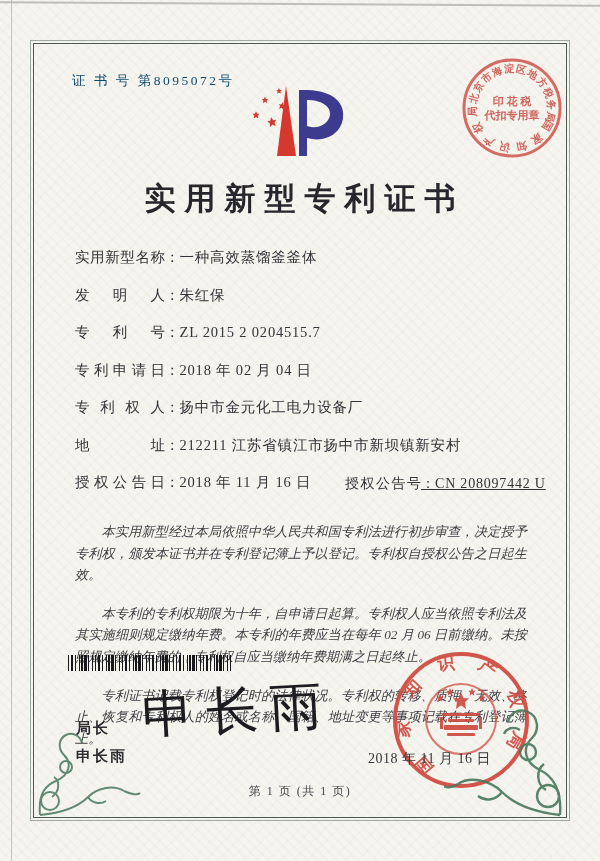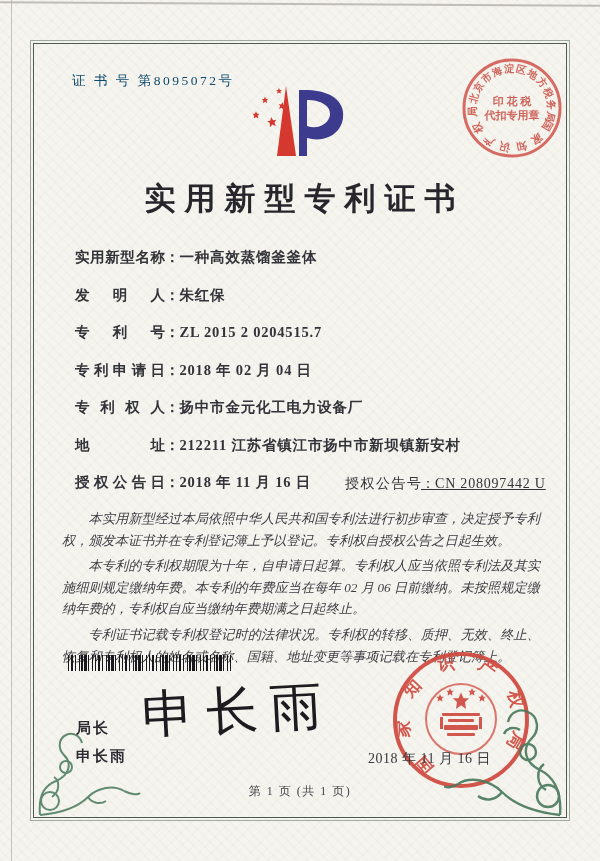--- a/index.html
+++ b/index.html
@@ -28,35 +28,35 @@
     position:absolute;left:72px;top:72px;
     font-size:13.5px;color:#0c4a6e;letter-spacing:2.5px;
   }
   .logo{position:absolute;left:248px;top:80px;}
   .tax-stamp{position:absolute;left:458px;top:54px;opacity:.85;}
   .title{
     position:absolute;left:0;top:178px;width:100%;
     text-align:center;font-size:31px;font-weight:600;color:#26262c;
     letter-spacing:9px;text-indent:9px;
   }
-  .fields{position:absolute;left:75px;top:239px;width:470px;font-weight:bold;}
+  .fields{position:absolute;left:75px;top:239px;width:470px;}
   .field-row{height:37.5px;line-height:37.5px;font-size:14.5px;color:#33333a;white-space:nowrap;}
   .flabel{
     display:inline-block;width:90px;vertical-align:top;
     text-align:justify;text-align-last:justify;text-justify:inter-ideograph;
   }
   .fvalue{letter-spacing:.8px;}
   .grant-no{position:absolute;left:345px;top:239px;height:37.5px;line-height:37.5px;top:464.5px;font-size:14px;color:#33333a;white-space:nowrap;text-decoration:underline;}
   .grant-no .flabel{width:76px;}
   .body-text{
     position:absolute;left:58px;top:504px;width:486px;
     font-size:13.2px;line-height:21.6px;color:#3d3d44;
     text-align:justify;font-style:italic;
   }
-  .body-text p{margin:4px;text-indent:2em;}
+  .body-text p{margin:17px;text-indent:2em;}
   .barcode{
     position:absolute;left:68px;top:655px;width:163px;height:16px;
     background:repeating-linear-gradient(90deg,
       #17171c 0 1.5px, transparent 1.5px 3px,
       #17171c 3px 5.5px, transparent 5.5px 6.8px,
       #17171c 6.8px 7.8px, transparent 7.8px 11px,
       #17171c 11px 12px, transparent 12px 13.5px);
   }
   .director{
     position:absolute;left:76px;top:714px;

